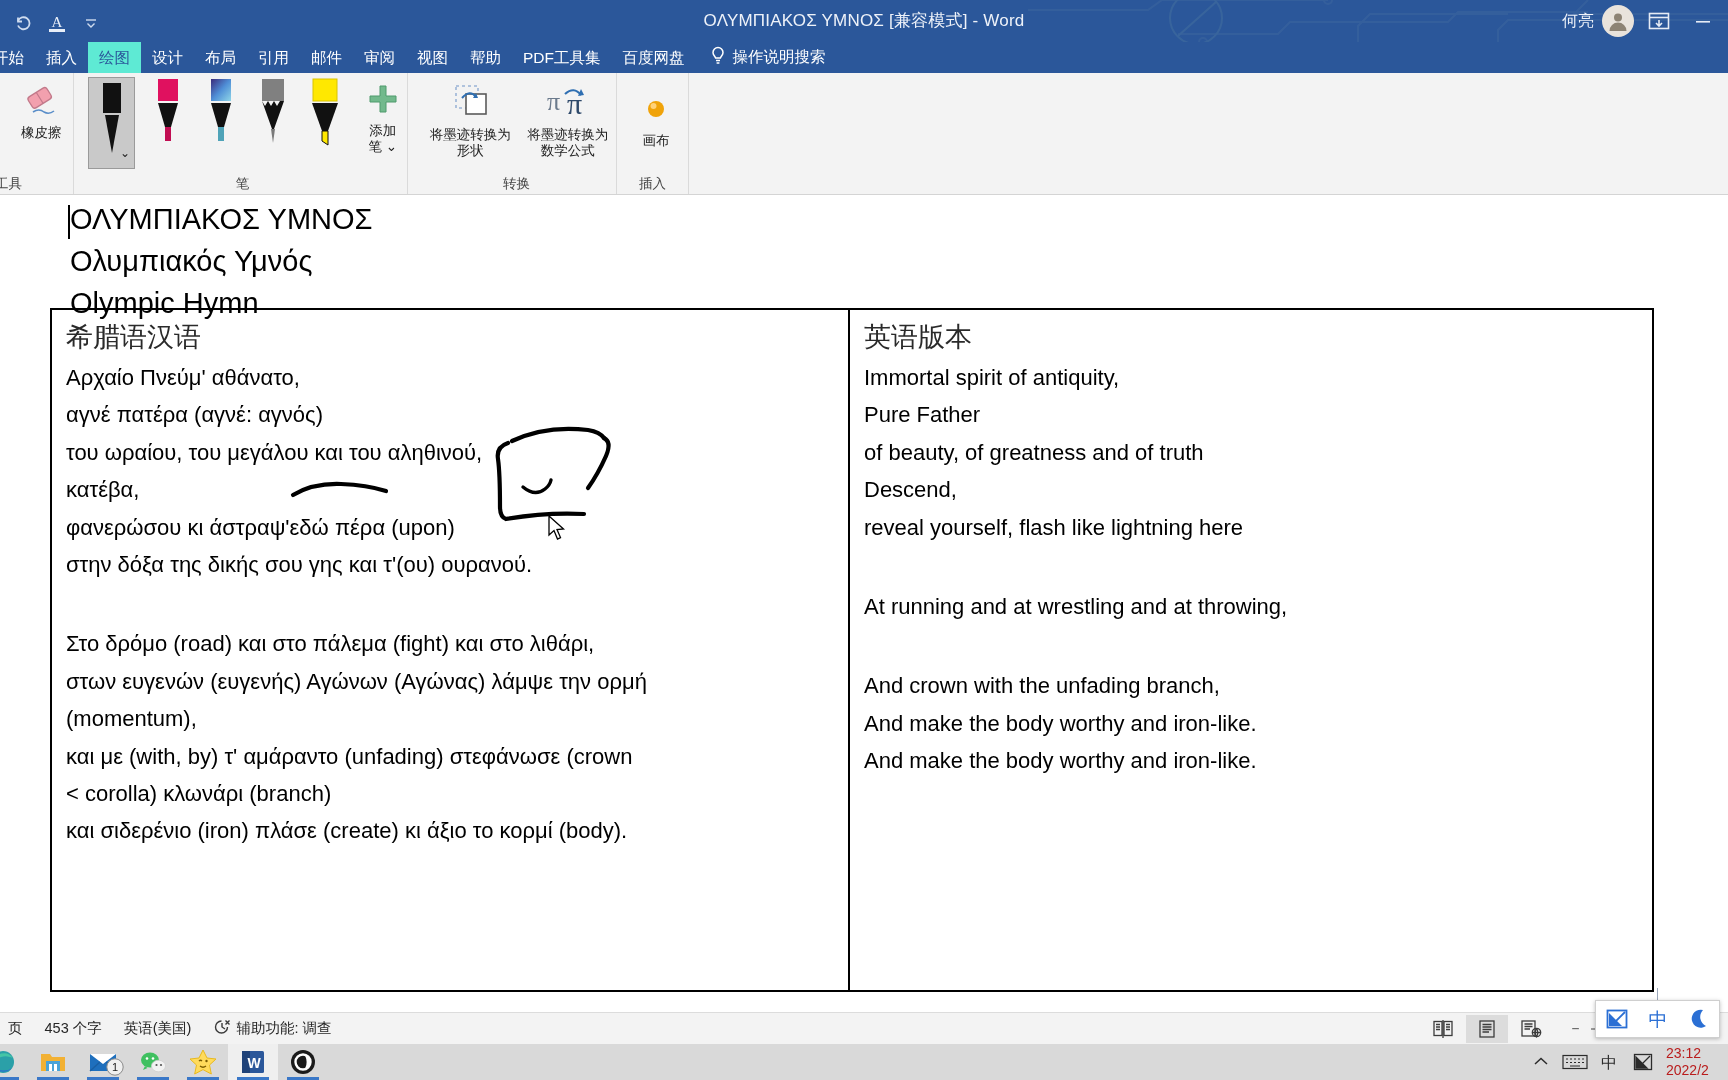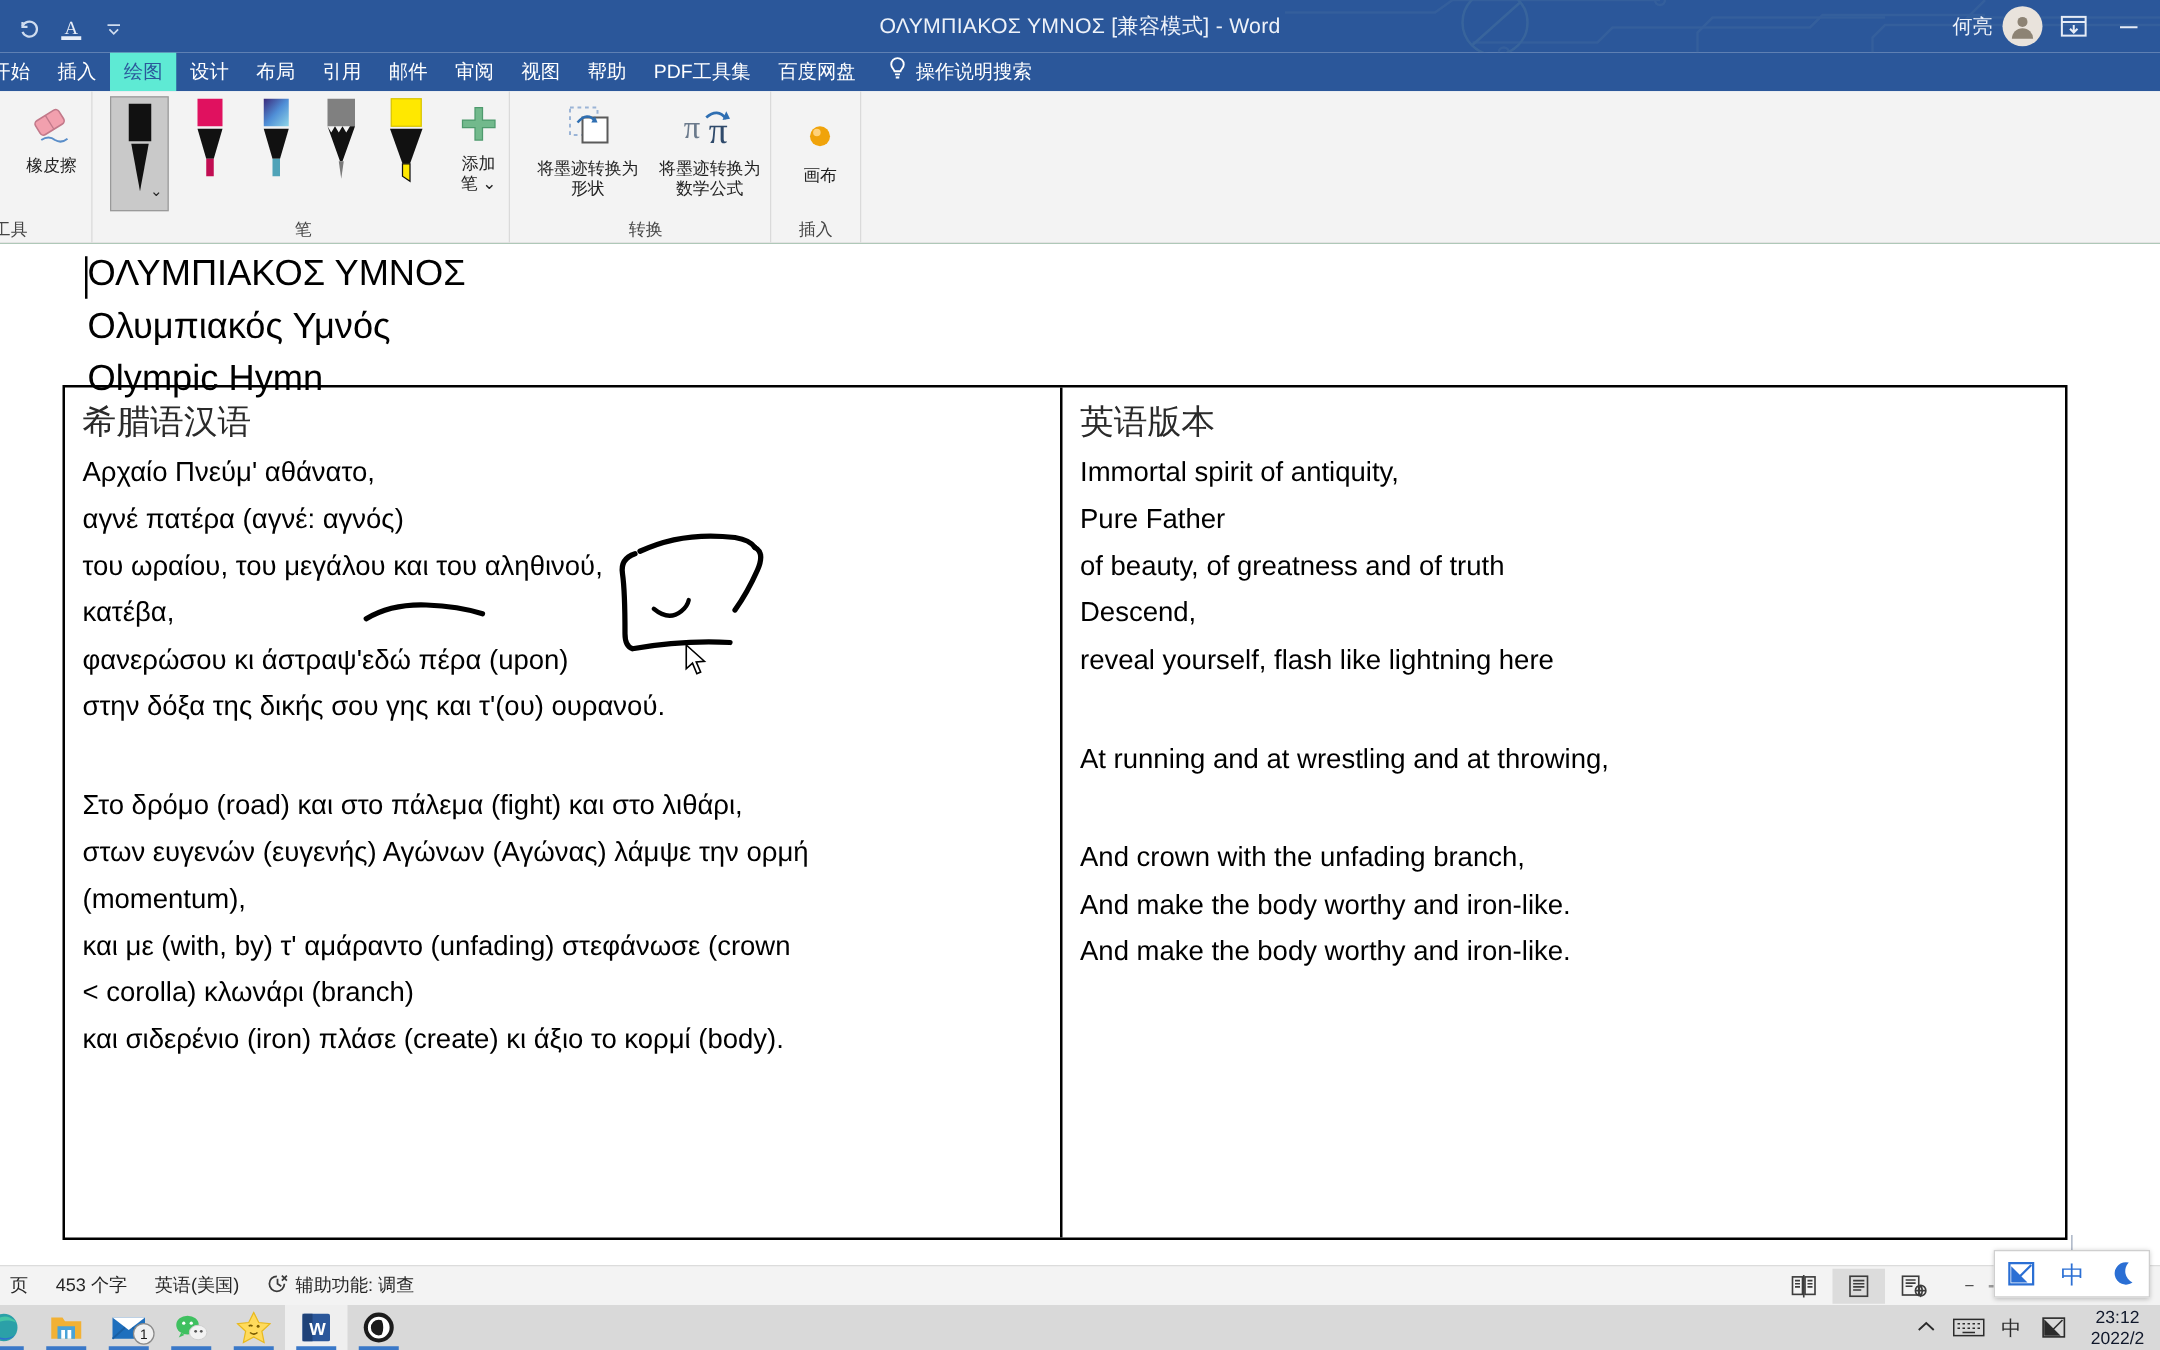--- a/index.html
+++ b/index.html
@@ -173,22 +173,22 @@
     position:relative; width:50px; height:36px;
     display:flex; align-items:center; justify-content:center;
   }
   .tapp .bar{ position:absolute; bottom:0; left:9px; width:32px; height:3px; background:#3a78c8; }
   .tapp.active{ background:#efefef; }
   #tb-right{
     margin-left:auto; display:flex; align-items:center; gap:0; padding-right:6px; height:36px;
   }
   .tray{ width:34px; height:36px; display:flex; align-items:center; justify-content:center; color:#2b2b2b; }
   #clock{
-    display:flex; flex-direction:column; align-items:center; justify-content:center;
-    font-size:14px; color:#0f172a; line-height:1.25; padding-left:6px; min-width:62px;
+    display:flex; flex-direction:column; align-items:flex-start; justify-content:center;
+    font-size:14px; color:#b91c1c; line-height:1.25; padding-left:6px; min-width:62px;
   }
 </style>
 </head>
 <body>
 
 <div id="titlebar">
   <svg class="deco" viewBox="0 0 700 42">
     <g stroke="#3d669f" stroke-width="2" fill="none">
       <path d="M0 10 H120 l14 -10 H300"></path>
       <path d="M150 34 H250 l12 -12 H420 l10 -10 H560"></path>

